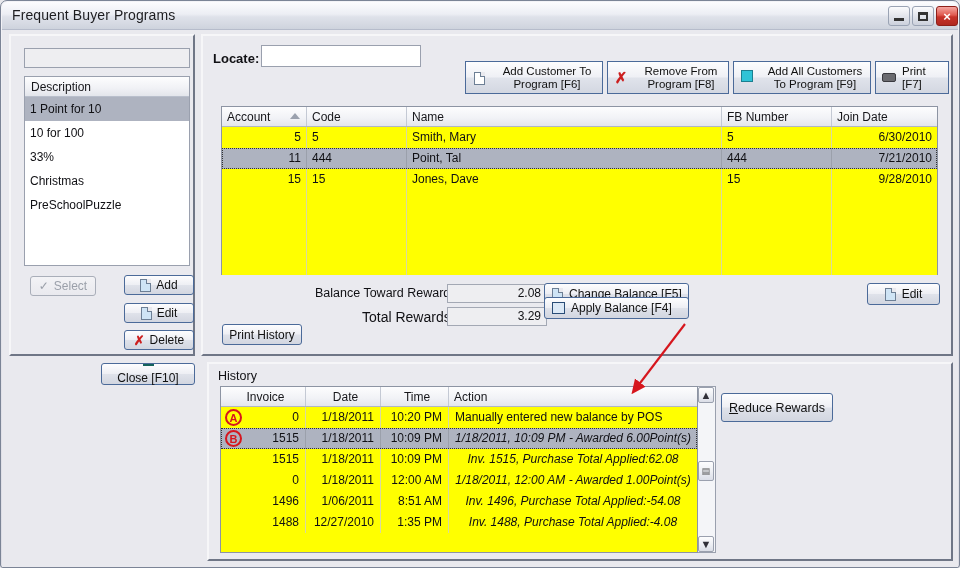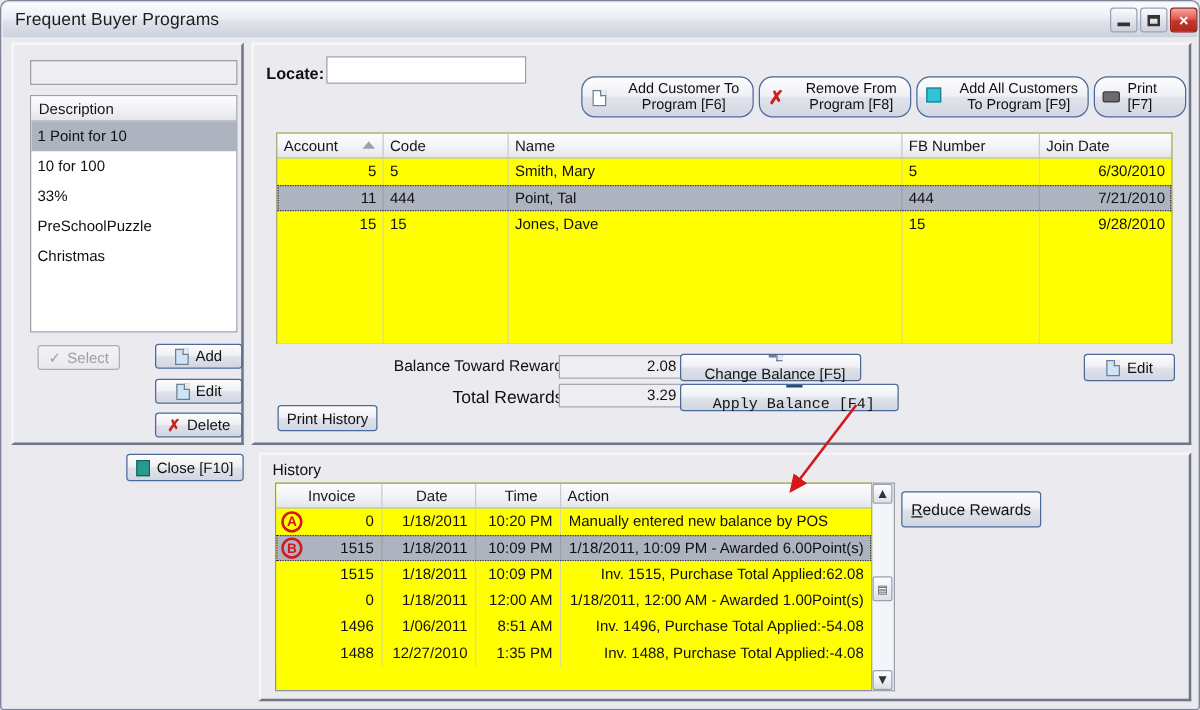--- a/index.html
+++ b/index.html
@@ -95,37 +95,37 @@
   }
   #btn-select { left:19px; top:240px; width:66px; }
   #btn-add    { left:113px; top:239px; width:70px; }
   #btn-edit-prog { left:113px; top:267px; width:70px; }
   #btn-delete { left:113px; top:294px; width:70px; }
   #btn-close-f10 {
     position:absolute; left:99px; top:333px; width:94px; height:22px;
     border:1px solid #4b6a99; border-radius:3px;
     background:linear-gradient(180deg,#fdfdfe 0%,#eeeff4 48%,#dfe2ea 52%,#d2d6e0 100%);
     display:flex; align-items:center; justify-content:center; gap:5px;
-    cursor:pointer; font-size:12px; color:#111;
+    cursor:pointer; font-size:12px; color:#111;flex-direction:column;
   }
 
   
   #main-group {
     position:absolute; left:199px; top:4px; width:752px; height:322px;
     background:#eaeaef;
     border:2px solid; border-color:#f6f6f8 #6f7686 #6f7686 #f6f6f8;
   }
   #locate-label { position:absolute; left:10px; top:15px; font-weight:bold; font-size:13px; color:#101014; }
   #locate-input {
     position:absolute; left:58px; top:9px; width:160px; height:22px;
     background:#fff; border:1px solid #9aa0ae;
   }
   .topbtn {
     position:absolute; top:25px; height:33px;
-    border:1px solid #4b6a99; border-radius:11px;
+    border:1px solid #4b6a99; border-radius:0;
     background:linear-gradient(180deg,#fdfdfe 0%,#eff0f5 48%,#e0e3eb 52%,#d3d7e1 100%);
     display:flex; align-items:center; cursor:pointer;
   }
   .topbtn .tb-label { font-size:11.5px; color:#111; line-height:13px; text-align:center; flex:1; }
   .topbtn .tb-icon { width:26px; text-align:center; flex:0 0 26px; }
   #btn-add-cust  { left:262px; width:138px; }
   #btn-remove    { left:404px; width:122px; }
   #btn-add-all   { left:530px; width:138px; }
   #btn-print     { left:672px; width:74px; }
   #btn-print .tb-label { text-align:left; }
@@ -184,24 +184,24 @@
     text-align:right; padding-right:5px; line-height:17px;
     color:#101014; font-size:12px;padding-left:10px;
   }
   #fld-balance { left:244px; top:248px; }
   #fld-total   { left:244px; top:271px; }
   .actbtn {
     position:absolute; height:22px;
     border:1px solid #4b6a99; border-radius:3px;
     background:linear-gradient(180deg,#fdfdfe 0%,#eeeff4 48%,#dfe2ea 52%,#d2d6e0 100%);
     display:flex; align-items:center; gap:6px; padding-left:7px;
-    font-size:12px; color:#111; cursor:pointer;flex-direction:column;
+    font-size:12px; color:#111; cursor:pointer;
   }
   #btn-change-balance { left:341px; top:247px; width:145px; }
-  #btn-apply-balance  { left:341px; top:271px; width:175px;font-family:Liberation Mono, monospace; }
+  #btn-apply-balance  { left:341px; top:261px; width:145px; }
   #btn-edit-cust {
     position:absolute; left:664px; top:247px; width:73px; height:22px;
     border:1px solid #4b6a99; border-radius:3px;
     background:linear-gradient(180deg,#fdfdfe 0%,#eeeff4 48%,#dfe2ea 52%,#d2d6e0 100%);
     display:flex; align-items:center; justify-content:center; gap:6px;
     font-size:12px; color:#111; cursor:pointer;
   }
 
   
   #history-group {
@@ -217,21 +217,21 @@
   .h-invoice { width:85px; text-align:right; }
   .h-date    { width:75px; text-align:right; }
   .h-time    { width:68px; text-align:right; }
   .h-action  { width:248px; border-right:none !important; }
   .grid-header .h-invoice,.grid-header .h-date,.grid-header .h-time { text-align:center; }
   .grid-header .h-action { text-align:left; }
   .hrow { display:flex; height:21px; background:#ffff00; position:relative; }
   .hrow.selected { background:#aeb3c0; outline:1px dotted #333; outline-offset:-1px; }
   .hrow .gc { line-height:21px; padding:0 6px; border-right:1px solid #d9d9a0; color:#101014; white-space:nowrap; overflow:hidden; }
   .hrow.selected .gc { border-right-color:#9ba0ab; }
-  .act-split { display:flex; justify-content:flex-end; }
+  .act-split { display:flex; justify-content:center;font-style:italic; }
   .marker {
     position:absolute; left:4px; top:2px; width:17px; height:17px;
     border:2px solid #d6161d; border-radius:50%;
     color:#d6161d; font-size:11px; font-weight:bold;
     display:flex; align-items:center; justify-content:center;
     background:transparent; z-index:3;
   }
   #hist-vscroll {
     position:absolute; left:489px; top:22px; width:18px; height:167px;
     background:#f4f5f8; border:1px solid #9aa0ae; border-left:none;
@@ -291,22 +291,22 @@
   <div id="client">
 
     <div id="left-panel">
       <div id="program-filter"></div>
 
       <div id="program-list">
         <div id="program-list-header">Description</div>
         <div class="prog-item selected">1 Point for 10</div>
         <div class="prog-item">10 for 100</div>
         <div class="prog-item">33%</div>
+        <div class="prog-item">Christmas</div>
         <div class="prog-item">PreSchoolPuzzle</div>
-        <div class="prog-item">Christmas</div>
       </div>
 
       <div class="lbtn disabled" id="btn-select">
         <span style="color:#9ba0aa;font-size:12px;">✓</span>
         <span>Select</span>
       </div>
       <div class="lbtn" id="btn-add">
         <span class="ico ico-doc blue"></span>
         <span>Add</span>
       </div>

